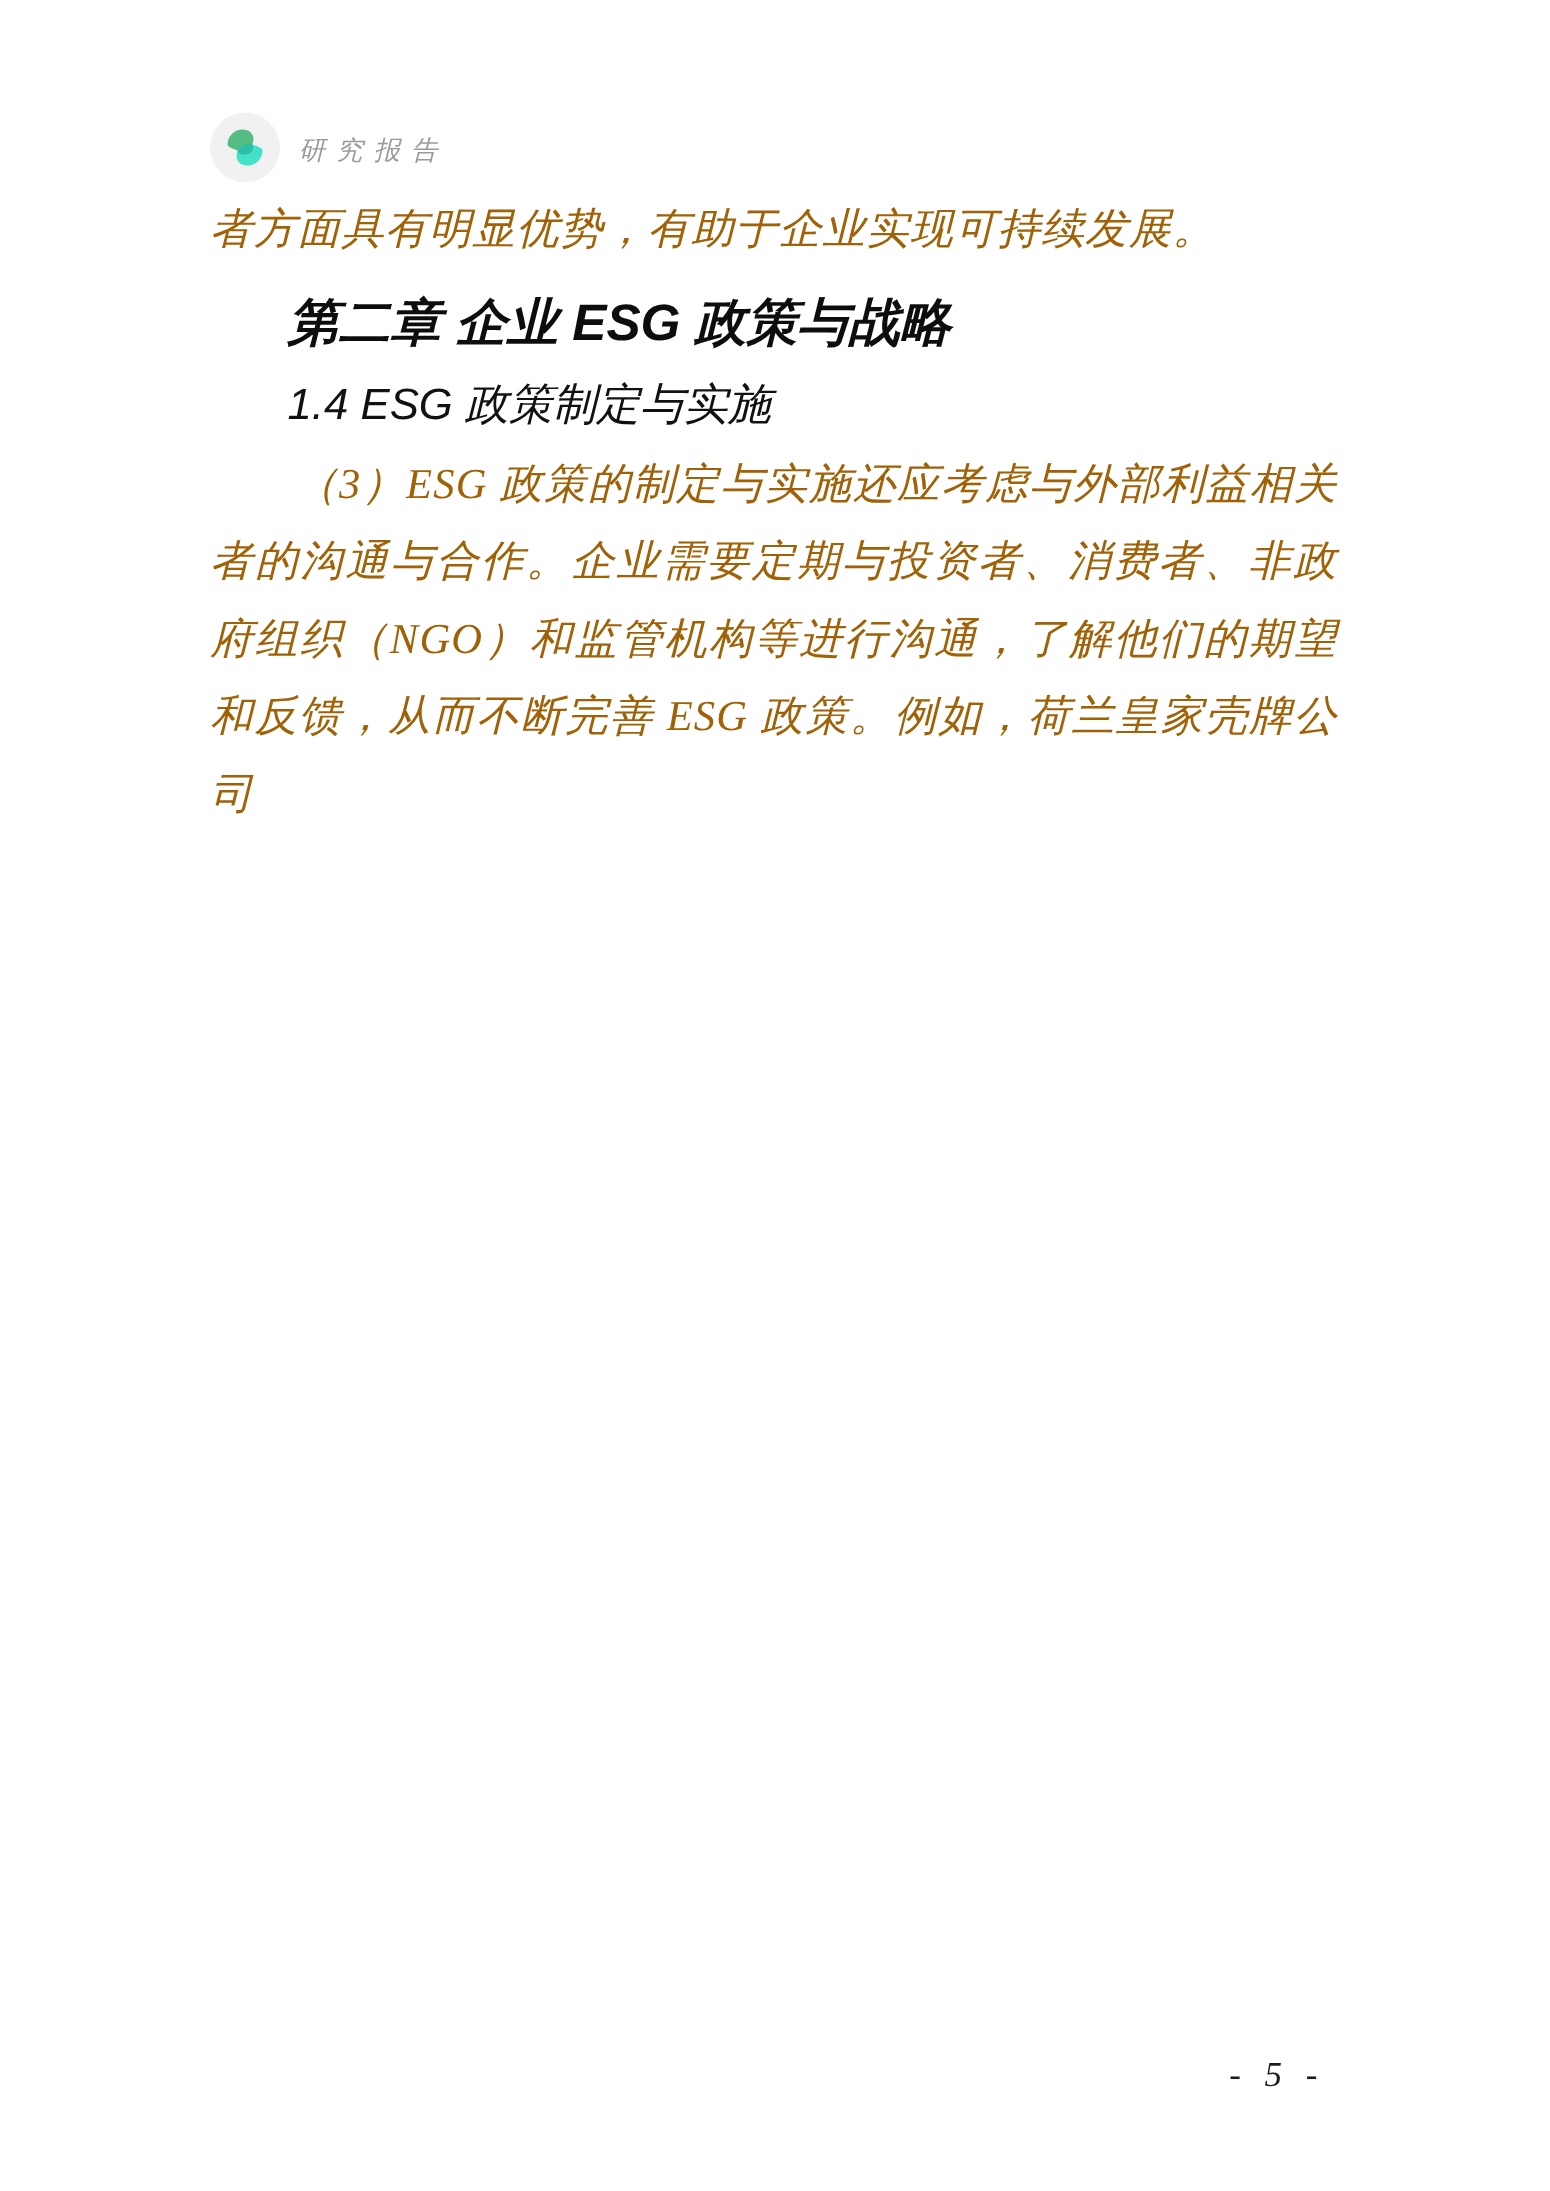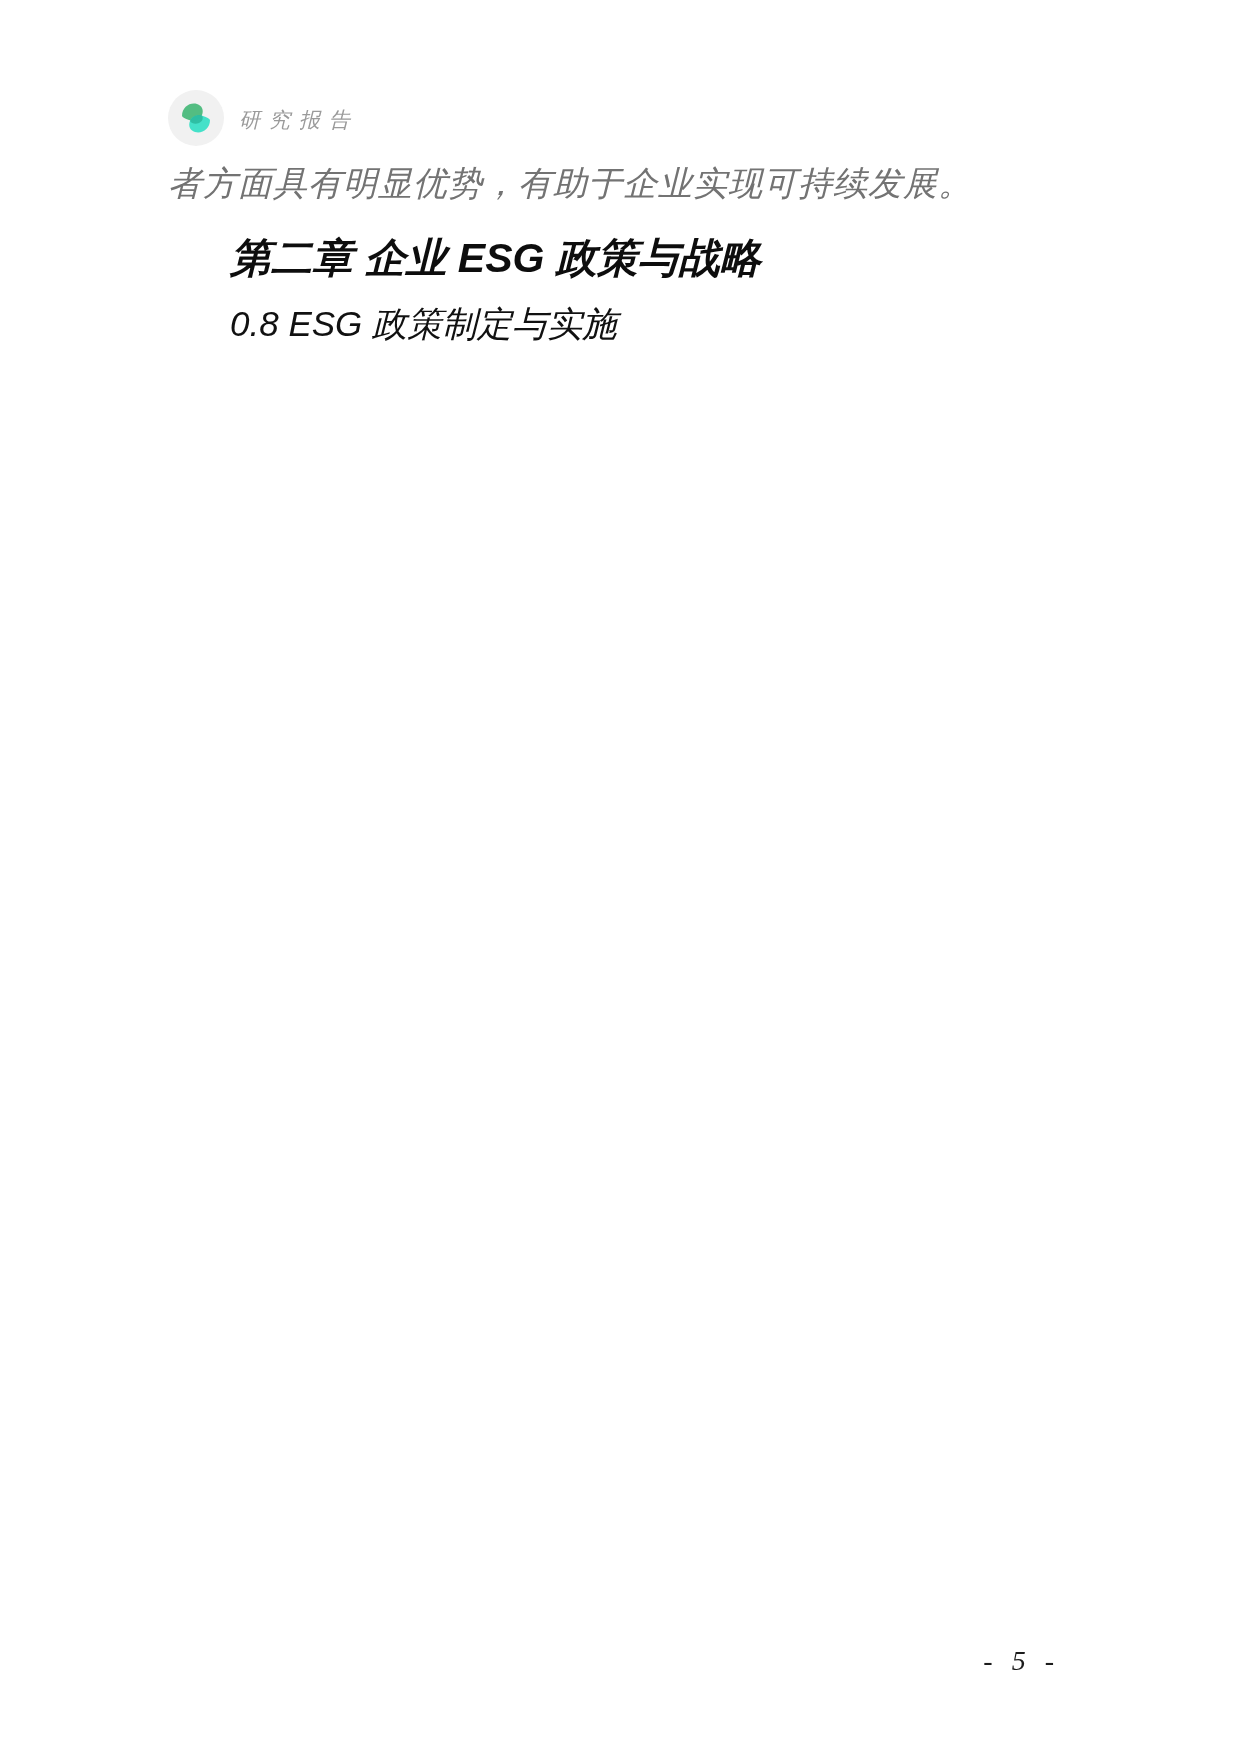--- a/index.html
+++ b/index.html
@@ -40,21 +40,21 @@
     top: 137px;
     left: 168px;
     width: 902px;
   }
   .body-par {
     font-size: 34px;
     line-height: 62px;
     letter-spacing: 1px;
     text-align: justify;
     text-align-last: left;
-    color: #737373;
+    color: #a16207;
     font-weight: 400;
   }
   .body-par.indent { text-indent: 2em; }
   .chapter-heading {
     font-family: "Liberation Sans", "DejaVu Sans", sans-serif;
     font-size: 41px;
     font-weight: 700;
     line-height: 62px;
     color: #0d0d0d;
     padding-left: 62px;
@@ -97,20 +97,21 @@
         <path d="M42 30 C42 39 34 44 27 42 C22 40.5 20 36 22 31 C24 26 30 24 35 26 C39 27.5 41.5 28.5 42 30 Z" fill="#35dfc5" opacity="0.92"></path>
         <path d="M22 31 C24 26 30 24 34 25.5 C35.5 28 34.5 31.5 31 33 C27.5 34.5 23.5 33.5 22 31 Z" fill="#2bb89e" opacity="0.85"></path>
       </svg>
     </span>
     <span class="logo-text">研究报告</span>
   </header>
 
   <main class="doc-content">
     <p class="body-par">者方面具有明显优势，有助于企业实现可持续发展。</p>
     <h1 class="chapter-heading">第二章 企业 ESG 政策与战略</h1>
-    <h2 class="section-heading">0.8 ESG 政策制定与实施</h2>
+    <h2 class="section-heading">1.4 ESG 政策制定与实施</h2>
+    <p class="body-par indent">（3）ESG 政策的制定与实施还应考虑与外部利益相关者的沟通与合作。企业需要定期与投资者、消费者、非政府组织（NGO）和监管机构等进行沟通，了解他们的期望和反馈，从而不断完善 ESG 政策。例如，荷兰皇家壳牌公司</p>
   </main>
 
   <footer class="page-footer">
     <span class="page-number">- 5 -</span>
   </footer>
 
 </div>
 
 </body></html>

